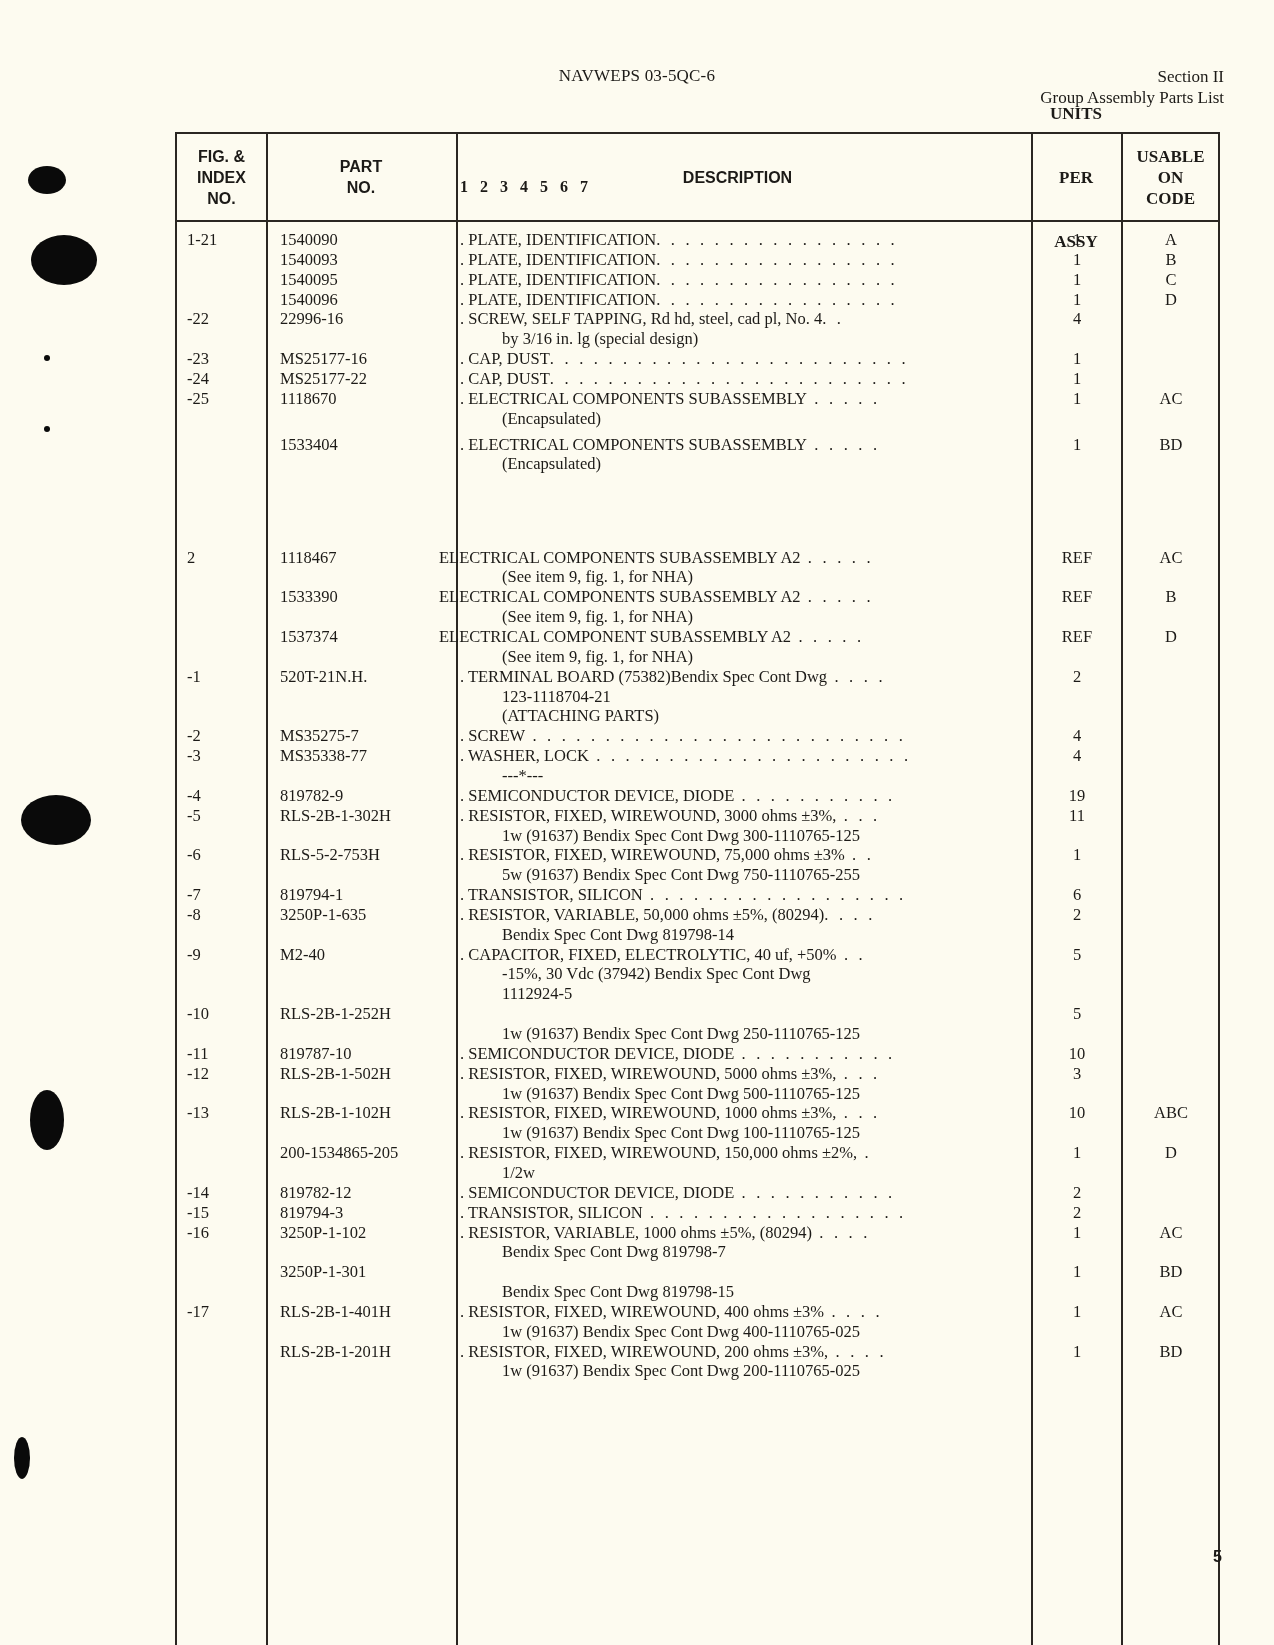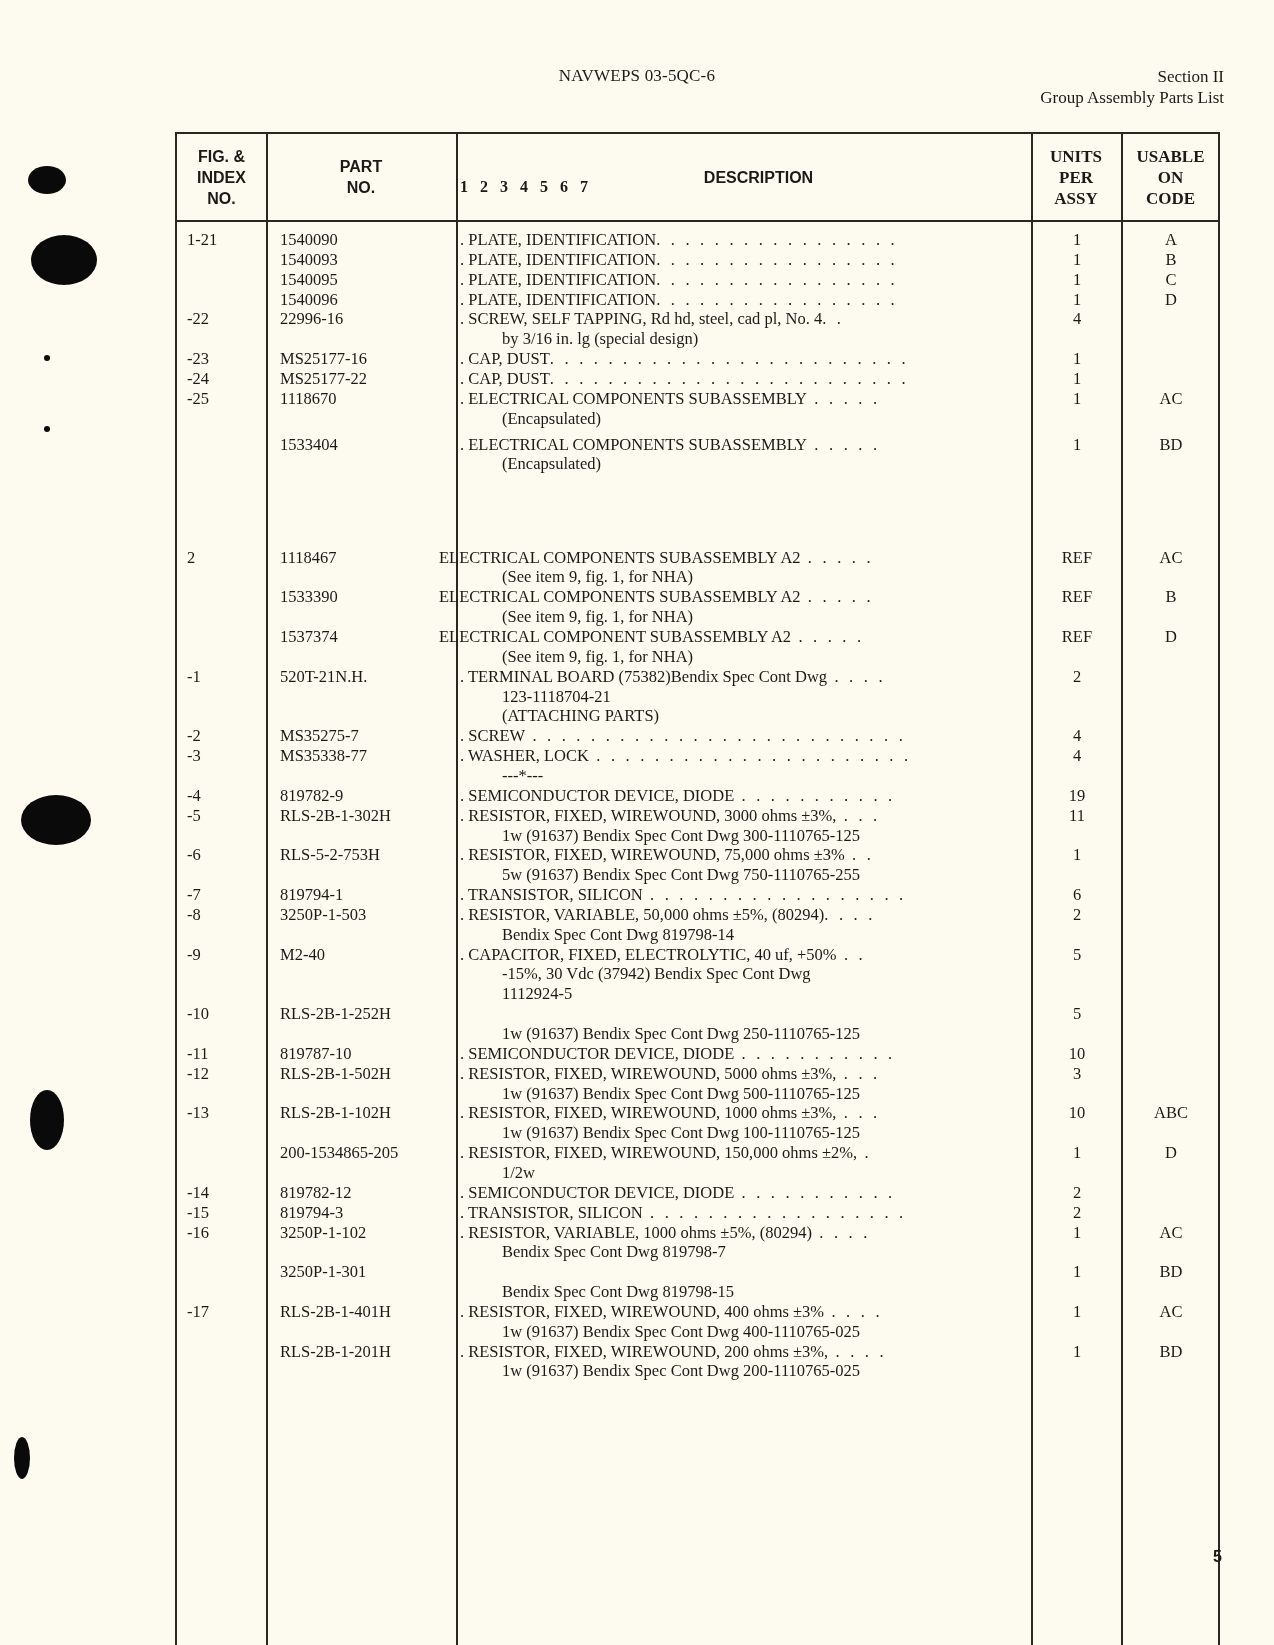--- a/index.html
+++ b/index.html
@@ -56,25 +56,25 @@
 
   <div class="th sans" style="left:0;width:89px;">
     <div>FIG. &amp;</div>
     <div>INDEX</div>
     <div>NO.</div>
   </div>
   <div class="th sans" style="left:89px;width:190px;">
     <div>PART</div>
     <div>NO.</div>
   </div>
-  <div class="th sans" style="left:294px;width:575px;">
+  <div class="th sans" style="left:273px;width:575px;">
     <div>DESCRIPTION</div>
   </div>
   <div class="desc-nums" style="left:283px;top:44px;">1 2 3 4 5 6 7</div>
-  <div class="th" style="left:854px;width:90px;">
+  <div class="th" style="left:854px;width:90px;gap:43px;">
     <div>UNITS</div>
     <div>PER</div>
     <div>ASSY</div>
   </div>
   <div class="th" style="left:944px;width:99px;text-align:center;">
     <div>USABLE</div>
     <div>ON</div>
     <div>CODE</div>
   </div>
 
@@ -284,21 +284,21 @@
       </div>
       <div class="row" style="top: 751.05px;">
         <span class="c-idx">-7</span>
         <span class="c-part">819794-1</span>
         <span class="c-desc"><span>. TRANSISTOR, SILICON</span><span class="dots">  . . . . . . . . . . . . . . . . . .</span></span>
         <span class="c-units">6</span>
         <span class="c-code"></span>
       </div>
       <div class="row" style="top: 770.9px;">
         <span class="c-idx">-8</span>
-        <span class="c-part">3250P-1-503</span>
+        <span class="c-part">3250P-1-635</span>
         <span class="c-desc"><span>. RESISTOR, VARIABLE, 50,000 ohms ±5%, (80294)</span><span class="dots">. . . .</span></span>
         <span class="c-units">2</span>
         <span class="c-code"></span>
       </div>
       <div class="row" style="top: 790.75px;">
         <span class="c-idx"></span>
         <span class="c-part"></span>
         <span class="c-desc cont"><span>Bendix Spec Cont Dwg 819798-14</span></span>
         <span class="c-units"></span>
         <span class="c-code"></span>

